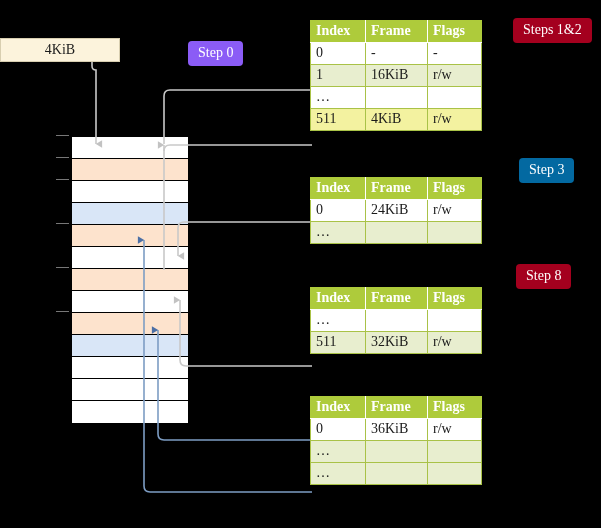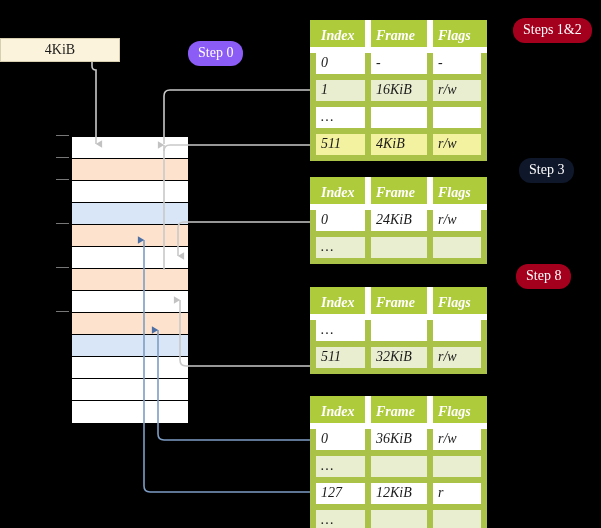--- a/index.html
+++ b/index.html
@@ -18,21 +18,21 @@
 
   
   .badge {
     position: absolute;
     background: #a4001e;
     color: #ffffff;
     font-family: "Liberation Serif", "DejaVu Serif", serif;
     font-size: 14px;
     line-height: 1;
     padding: 5px 10px 6px 10px;
-    border-radius: 12px;
+    border-radius: 4px;
     white-space: nowrap;
     box-shadow: 0 1px 2px rgba(0,0,0,0.6);
   }
 
   
   .vbox {
     position: absolute;
     background: #fcf3dc;
     border: 1px solid #d8ceb0;
     color: #1a1a1a;
@@ -78,27 +78,26 @@
   
   .ptable {
     position: absolute;
     border-collapse: collapse;
     background: #ffffff;
     font-size: 14px;
     color: #1a1a1a;
     box-shadow: 2px 2px 2px rgba(0,0,0,0.55);
   }
   .ptable th, .ptable td {
-    border: 6px solid #737373;
+    border: 1px solid #737373;
     padding: 2px 5px 3px 5px;
     text-align: left;
     font-weight: normal;
     height: 18px;
     box-sizing: border-box;
-    font-style: italic;
   }
   .ptable th {
     background: #aecb3b;
     color: #ffffff;
     font-weight: bold;
     border-color: #ffffff;
     border-top-color: #aecb3b;
   }
   .ptable thead tr th:first-child { border-left-color: #aecb3b; }
   .ptable thead tr th:last-child  { border-right-color: #aecb3b; }
@@ -175,21 +174,21 @@
     <path d="M312,366 L186,366 Q180,366 180,360 L180,300" fill="none" stroke="#c9c9c9" stroke-width="1.6" marker-end="url(#ahGreyUp)"></path>
 
     <path d="M312,440 L164,440 Q158,440 158,434 L158,330" fill="none" stroke="#7d9dc4" stroke-width="1.6" marker-end="url(#ahBlue)"></path>
 
     <path d="M312,492 L150,492 Q144,492 144,486 L144,240" fill="none" stroke="#7d9dc4" stroke-width="1.6" marker-end="url(#ahBlue)"></path>
   </svg>
 
   <div id="badges">
       <div class="badge" style="left: 188px; top: 41px; background: #8b5cf6;">Step 0</div>
       <div class="badge" style="left: 513px; top: 18px; background: rgb(164, 0, 30);">Steps 1&amp;2</div>
-      <div class="badge" style="left: 519px; top: 158px; background: #0f172a;">Step 3</div>
+      <div class="badge" style="left: 519px; top: 158px; background: #0369a1;">Step 3</div>
       <div class="badge" style="left: 516px; top: 264px; background: rgb(164, 0, 30);">Step 8</div>
     </div>
 
   <div id="tables">
       <table class="ptable" style="left: 310px; top: 20px;">
         <thead>
           <tr>
             <th class="col-idx">Index</th>
             <th class="col-frame">Frame</th>
             <th class="col-flags">Flags</th>
@@ -272,25 +271,20 @@
           <tr>
             <td class="col-idx">0</td>
             <td class="col-frame">36KiB</td>
             <td class="col-flags">r/w</td>
           </tr>
           <tr class="alt">
             <td class="col-idx">…</td>
             <td class="col-frame"></td>
             <td class="col-flags"></td>
           </tr>
-          <tr>
-            <td class="col-idx">127</td>
-            <td class="col-frame">12KiB</td>
-            <td class="col-flags">r</td>
-          </tr>
           <tr class="alt">
             <td class="col-idx">…</td>
             <td class="col-frame"></td>
             <td class="col-flags"></td>
           </tr>
         </tbody>
       </table>
     </div>
 
 </div>

